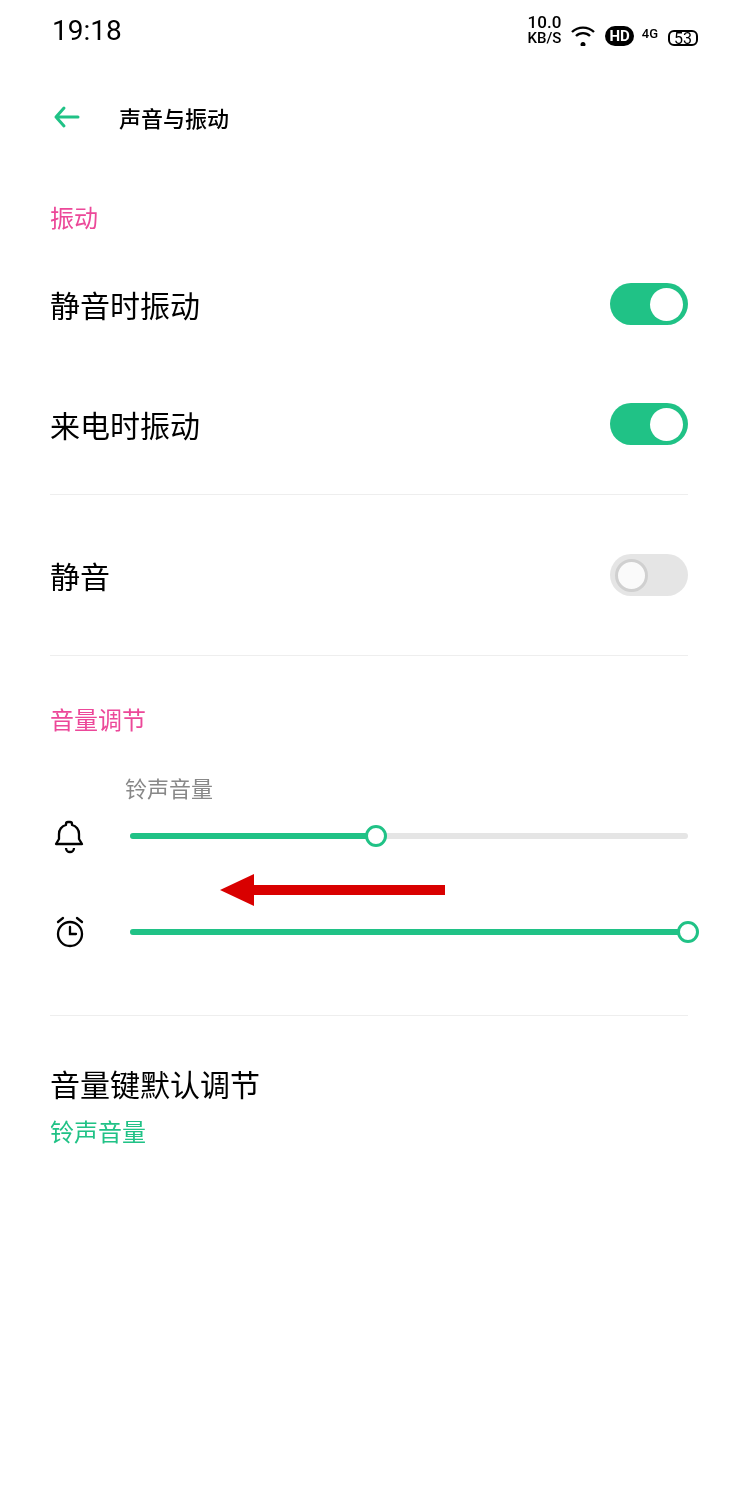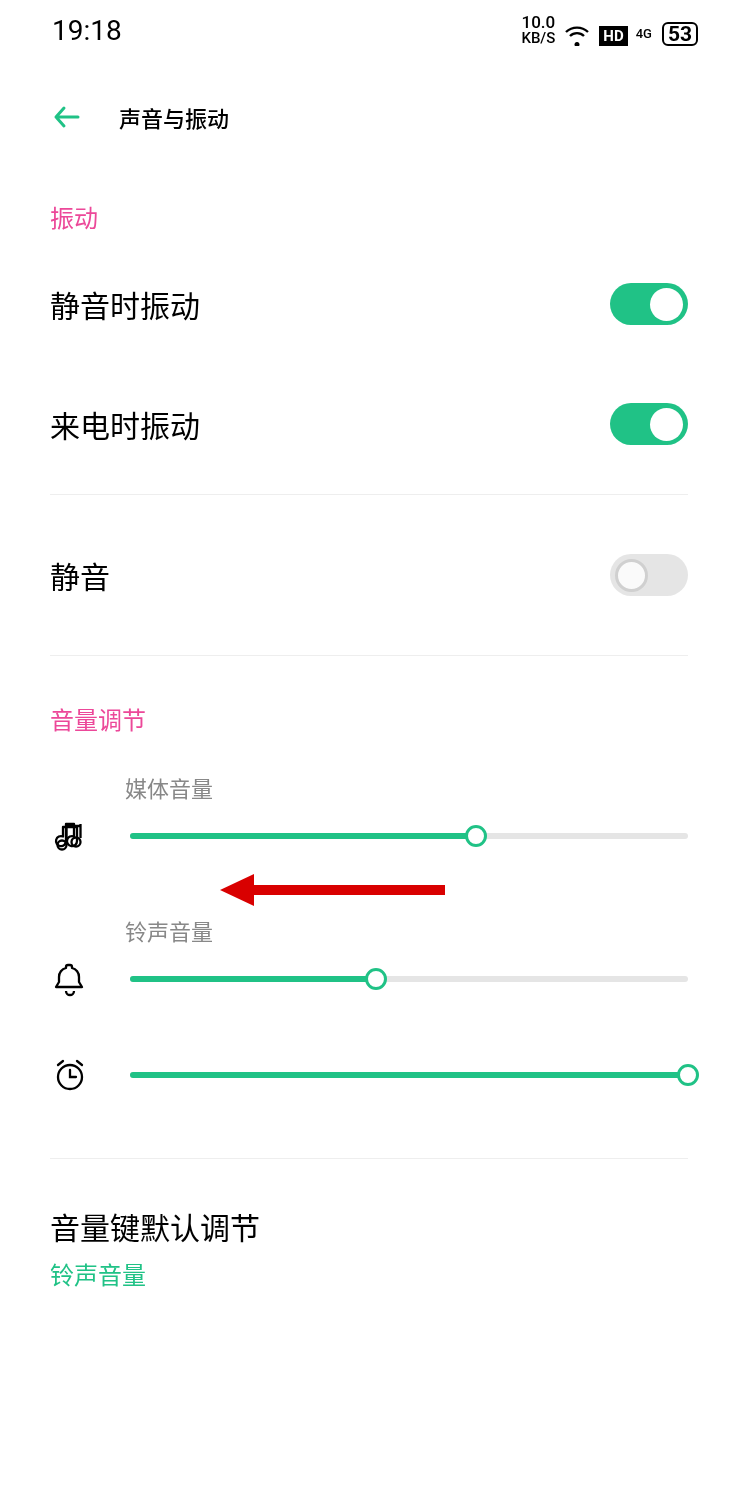--- a/index.html
+++ b/index.html
@@ -17,29 +17,29 @@
       display: flex;
       align-items: center;
       justify-content: space-between;
       padding: 0 40px 0 52px;
     }
     .status-time { font-size: 28px; font-weight: 400; }
     .status-right { display: flex; align-items: flex-end; gap: 8px; }
     .kbs { line-height: 1; font-size: 15px; text-align: center; font-weight: 500; }
     .kbs .top { font-size: 17px; }
     .hd-badge {
-      background: #000; color: #fff; border-radius: 0;
+      background: #000; color: #fff; border-radius: 10px;
       font-size: 15px; font-weight: bold; padding: 1px 4px;
     }
     .signal { display: flex; align-items: flex-end; gap: 2px; height: 20px; flex-direction: column; }
     .signal .bar { width: 3px; background: #000; }
     .signal .g4 { font-size: 13px; font-weight: 500; margin-right: 2px; align-self: flex-start; }
     .battery {
       border: 2px solid #000; border-radius: 6px; padding: 0 4px;
-      font-size: 21px; font-weight: 700; position: relative; height: 24px;
+      font-size: 16px; font-weight: 400; position: relative; height: 16px;
       display: flex; align-items: center;
     }
     .header {
       display: flex; align-items: center; padding: 40px 50px 30px 50px; gap: 35px;
     }
     .page-title { font-size: 22px; font-weight: 500; }
     .content { padding: 0 50px; }
     .section-label { color: #ec4899; font-size: 24px; padding: 35px 0 10px 0; }
     .row {
       display: flex; align-items: center; justify-content: space-between;
@@ -144,37 +144,20 @@
     <div class="row-label">静音</div>
     <div class="toggle off">
         <div class="knob"></div>
       </div>
   </div>
 
   <div class="divider"></div>
 
   <div class="section-label">音量调节</div>
 
-  <div class="slider-block">
-    <div class="slider-label">媒体音量</div>
-    <div class="slider-row">
-      <div class="slider-icon">
-        <svg width="36" height="36" viewBox="0 0 36 36">
-          <path d="M14 6 v17 a5 5 0 1 1 -3 -4.5 V9 h14 v14 a5 5 0 1 1 -3 -4.5 V6 Z" fill="none" stroke="#000" stroke-width="2.3" stroke-linejoin="round"></path>
-          <circle cx="10" cy="27" r="4.5" fill="none" stroke="#000" stroke-width="2.3"></circle>
-          <circle cx="24" cy="24" r="4.5" fill="none" stroke="#000" stroke-width="2.3"></circle>
-          <path d="M14.5 6 V23 M28.5 6 V20 M14 8 H29" fill="none" stroke="#000" stroke-width="2.3"></path>
-        </svg>
-      </div>
-      <div class="slider-track">
-        <div class="slider-fill" style="width:62%"></div>
-        <div class="slider-thumb" style="left:62%"></div>
-      </div>
-    </div>
-  </div>
 
   <div class="slider-block">
     <div class="slider-label">铃声音量</div>
     <div class="slider-row">
       <div class="slider-icon">
         <svg width="36" height="36" viewBox="0 0 36 36">
           <path d="M18 4 a2 2 0 0 1 2 2 v1 a9 9 0 0 1 7 9 v5 l3 5 H4 l3 -5 v-5 a9 9 0 0 1 7 -9 V6 a2 2 0 0 1 2 -2 Z" fill="none" stroke="#000" stroke-width="2.3" stroke-linejoin="round"></path>
           <path d="M14 30 a4 4 0 0 0 8 0" fill="none" stroke="#000" stroke-width="2.3"></path>
         </svg>
       </div>

